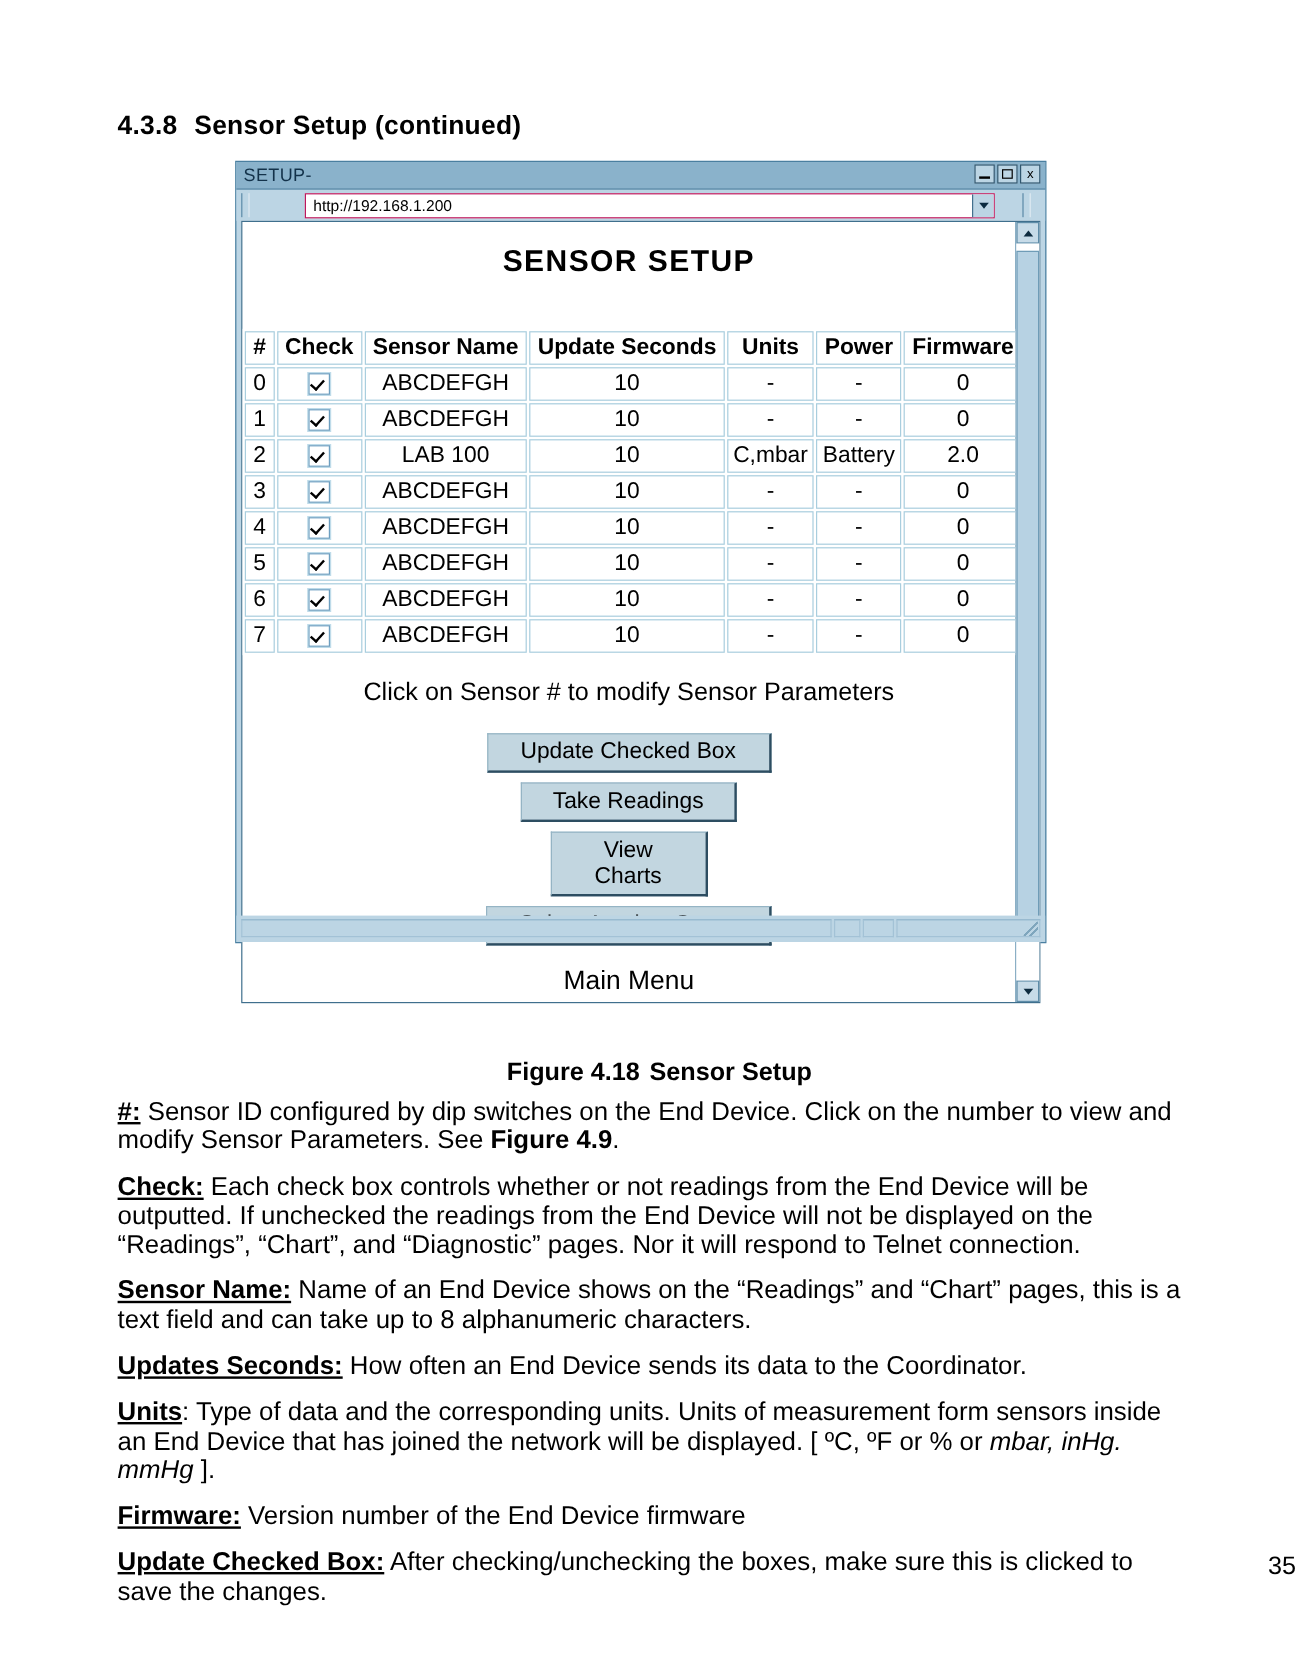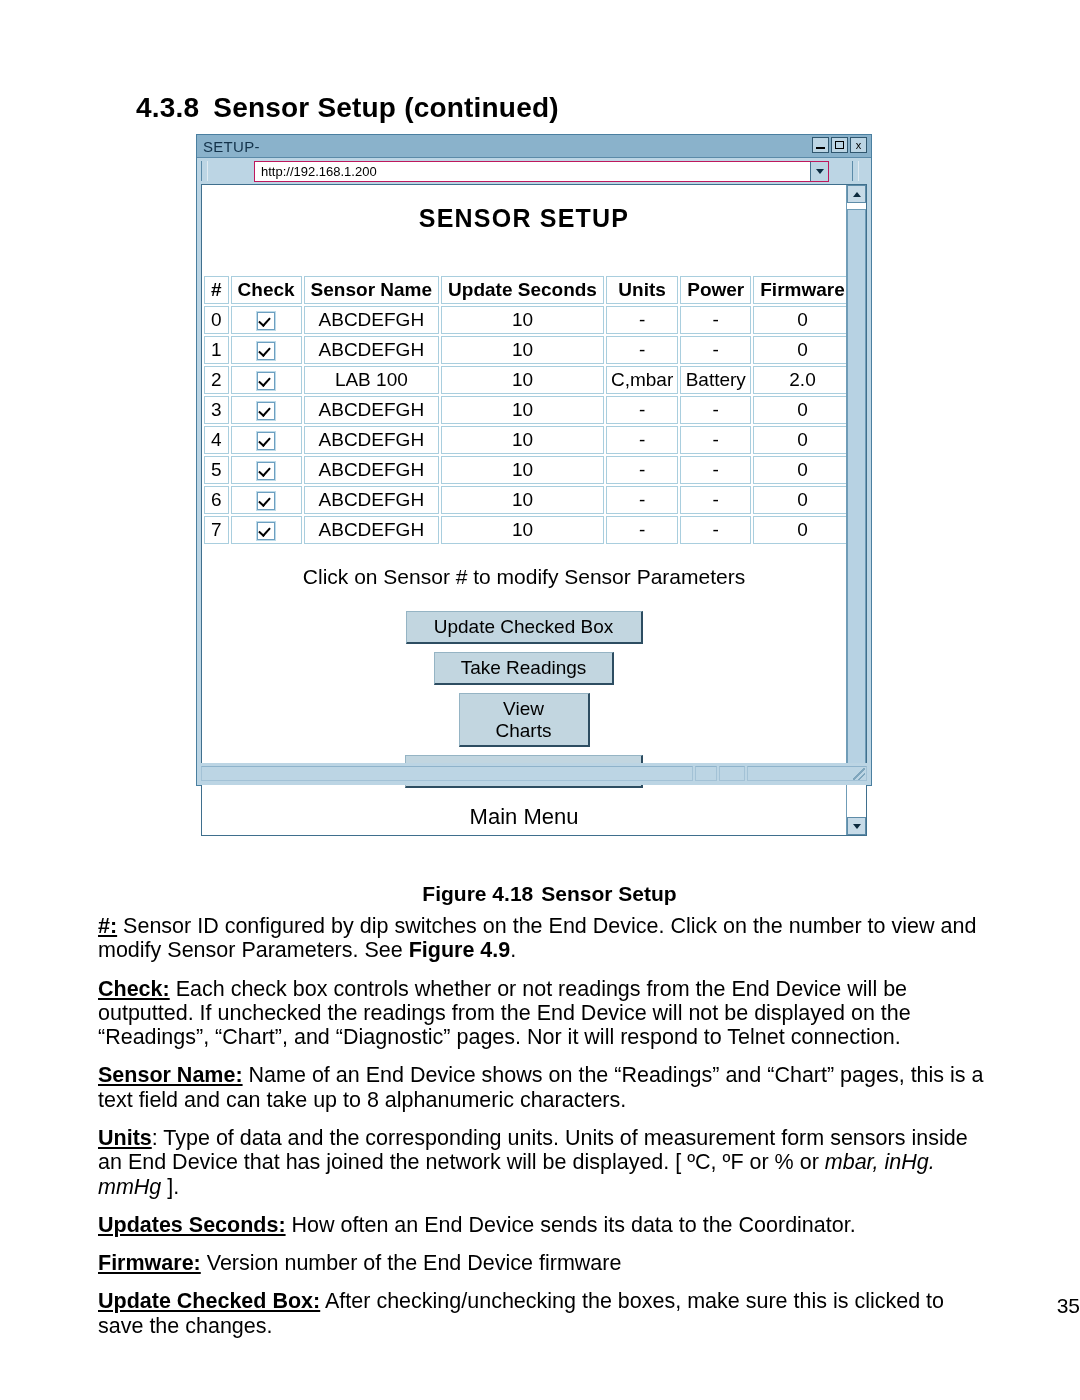--- a/index.html
+++ b/index.html
@@ -14,25 +14,24 @@
     font-family: "Liberation Sans", sans-serif;
     color: #000000;
     overflow: hidden;
   }
 
   
   .page-heading {
     position: absolute;
     left: 98px;
     top: 92px;
-    font-size: 28px;
+    font-size: 22px;
     font-weight: bold;
     letter-spacing: 0.2px;
     white-space: nowrap;
-    margin-left: 38px;
   }
   .page-heading .num { margin-right: 14px; }
 
   
   .browser-window {
     position: absolute;
     left: 196px;
     top: 134px;
     width: 676px;
     height: 652px;
@@ -563,28 +562,28 @@
 
   <p>
     <span class="term">Check:</span><span>  Each check box controls whether or not readings from the End Device will be outputted. If unchecked the readings from the End Device will not be displayed on the “Readings”, “Chart”, and “Diagnostic” pages. Nor it will respond to Telnet connection.</span>
   </p>
 
   <p>
     <span class="term">Sensor Name:</span><span>  Name of an End Device shows on the “Readings” and “Chart” pages, this is a text field and can take up to 8 alphanumeric characters.</span>
   </p>
 
   <p>
+    <span class="term">Updates Seconds:</span><span>  How often an End Device sends its data to the Coordinator.</span>
+  </p>
+
+  <p>
     <span class="term">Units</span><span>: Type of data and the corresponding units. Units of measurement form sensors inside an End Device that has joined the network will be displayed. [ ºC, ºF or  % or </span><span class="ital">mbar, inHg. mmHg</span><span> ].</span>
   </p>
 
   <p>
-    <span class="term">Updates Seconds:</span><span>  How often an End Device sends its data to the Coordinator.</span>
-  </p>
-
-  <p>
     <span class="term">Firmware:</span><span> Version number of the End Device firmware</span>
   </p>
 
   <p>
     <span class="term">Update Checked Box:</span><span>  After checking/unchecking the boxes, make sure this is clicked to save the changes.</span>
   </p>
 </div>
 
 <div class="page-number">35</div>
 

